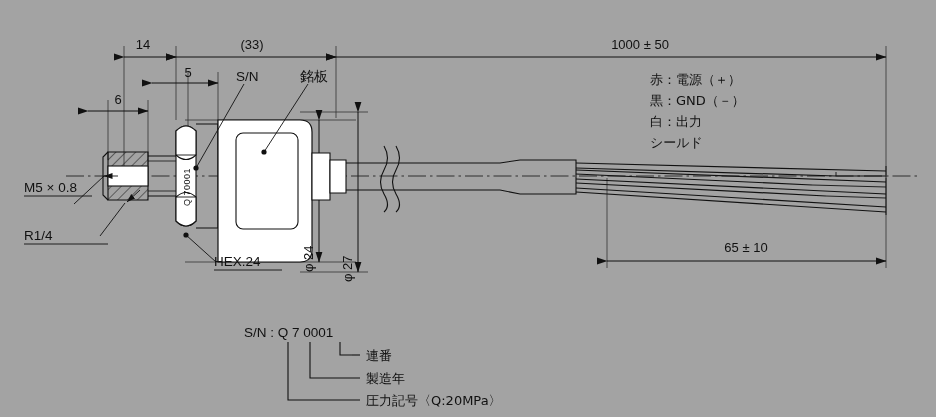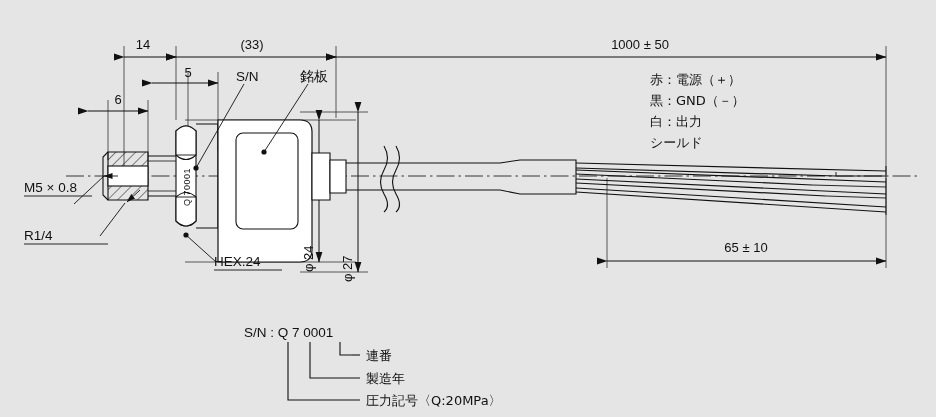--- a/index.html
+++ b/index.html
@@ -1,18 +1,18 @@
 <!DOCTYPE html>
 <html><head>
 <meta charset="utf-8">
 <style>
   html,body{margin:0;padding:0;background:#ffffff;}
   body{width:936px;height:417px;overflow:hidden;
        font-family:"Liberation Sans","DejaVu Sans",sans-serif;color:#111;}
-  #stage{position:relative;width:936px;height:417px;background:#e5e5e5;text-align:center;}
+  #stage{position:relative;width:936px;height:417px;background:#a3a3a3;text-align:center;}
   svg{display:block;}
   .dimtxt{font-family:"Liberation Sans","DejaVu Sans",sans-serif;font-size:13px;fill:#111;}
   .dimtxt-sm{font-family:"Liberation Sans","DejaVu Sans",sans-serif;font-size:12.5px;fill:#111;}
   .jp{font-family:"DejaVu Sans","Liberation Sans",sans-serif;font-size:13px;fill:#111;}
   .lbl{font-family:"Liberation Sans","DejaVu Sans",sans-serif;font-size:13.5px;fill:#111;}
 </style>
 </head>
 <body>
 
 <div id="stage">

